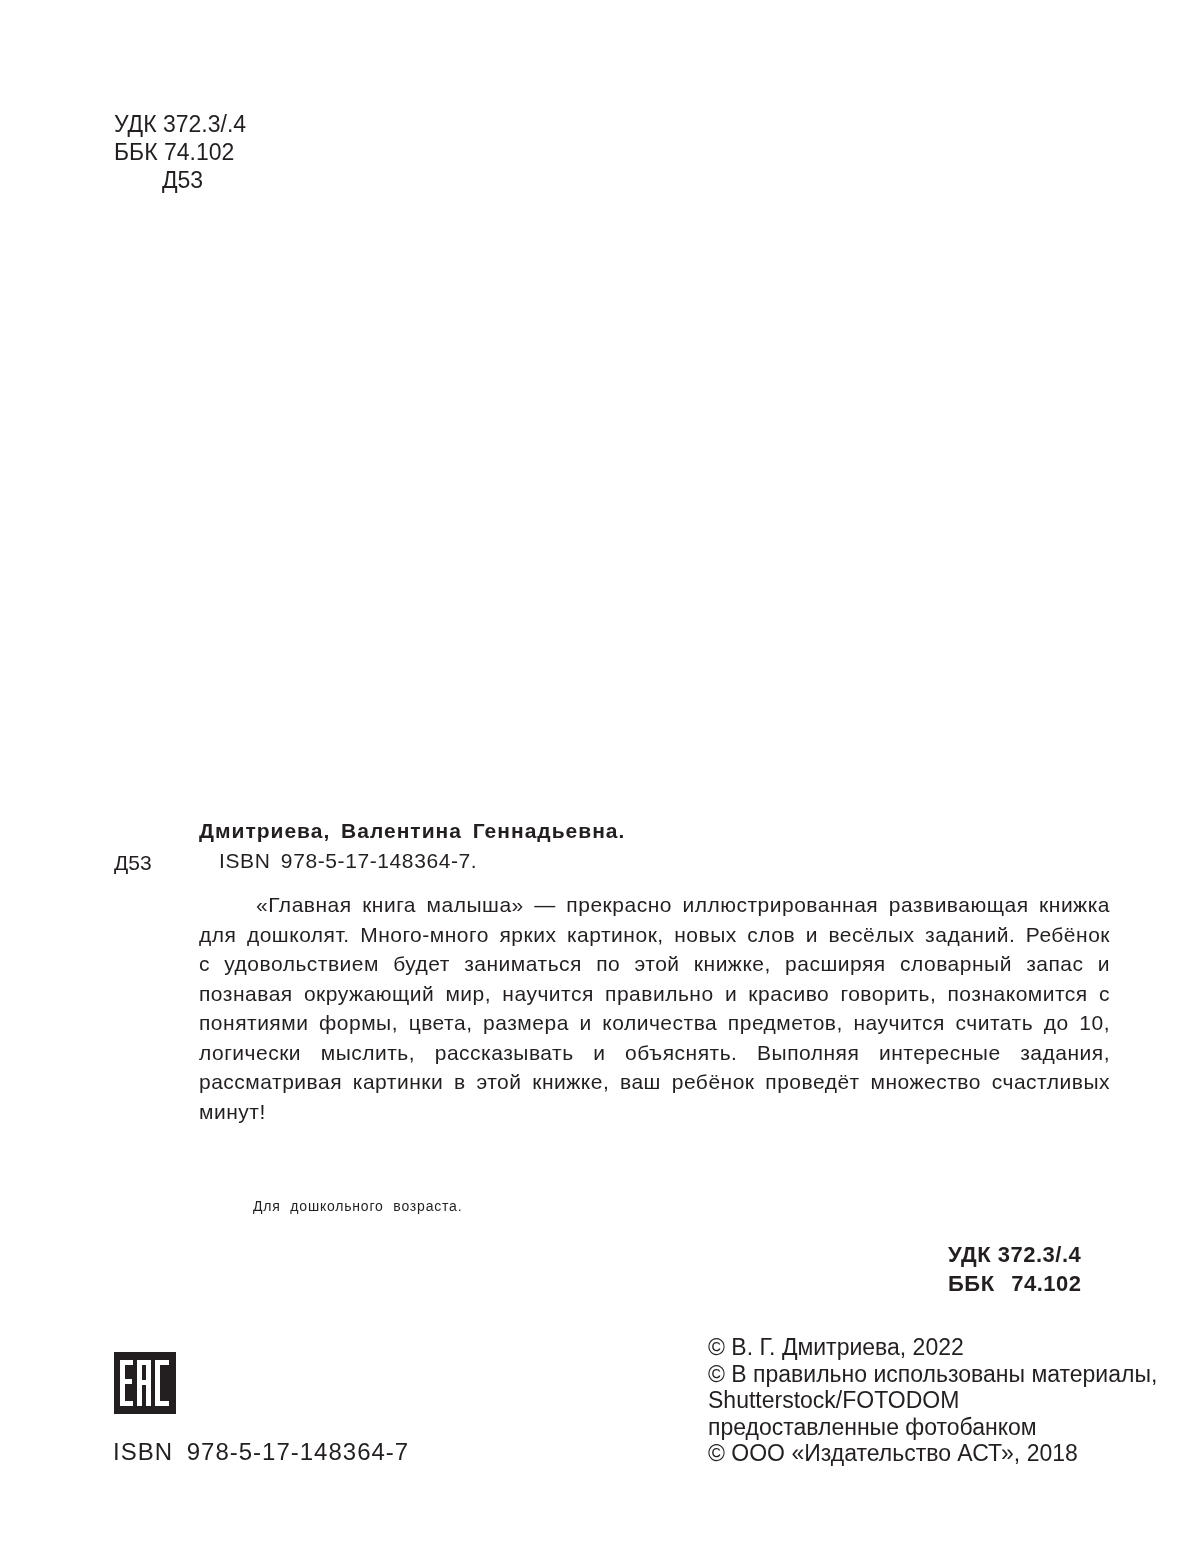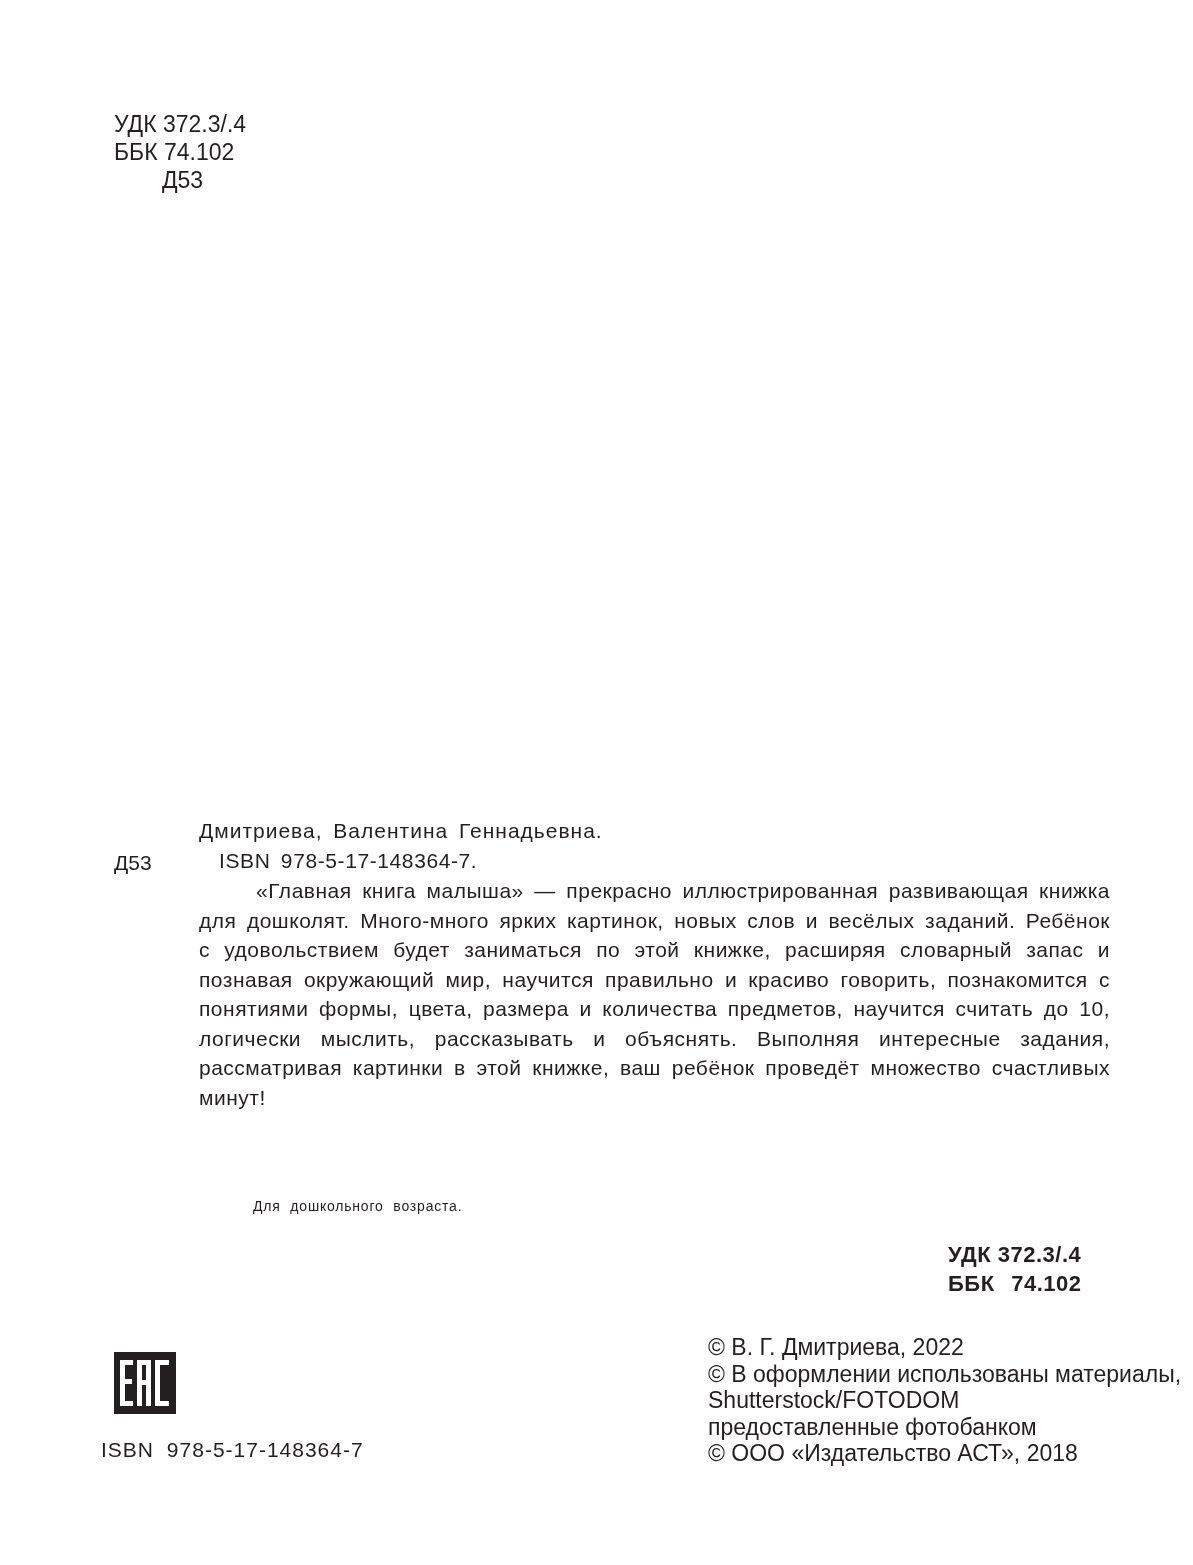--- a/index.html
+++ b/index.html
@@ -6,34 +6,34 @@
     body {
       width: 1193px; height: 1565px; background: #ffffff; color: #231f20;
       position: relative; overflow: hidden;
       font-family: "Liberation Sans", "DejaVu Sans", sans-serif;
     }
     .abs { position: absolute; }
     .codes-top { left: 114px; top: 110px; font-size: 23px; line-height: 28px; }
     .codes-top .ind { padding-left: 48px; }
     .side-code { left: 114px; top: 851px; font-size: 21px; }
     .bib { left: 199px; top: 816px; width: 911px; font-size: 21px; line-height: 29.5px; }
-    .bib .author { font-weight: normal; letter-spacing: 1px; word-spacing: 4px; }
+    .bib .author { font-weight: bold; letter-spacing: 1px; word-spacing: 4px; }
     .bib .ref { text-indent: 42px; text-align: justify; word-spacing: 4px; letter-spacing: 0.6px; }
     .bib .isbn { padding-left: 20px; letter-spacing: 0.6px; word-spacing: 4px; }
     .bib .annot {
       text-indent: 57px; text-align: justify; text-align-last: left;
       font-family: "Liberation Sans Narrow", "Liberation Sans", sans-serif;
-      font-stretch: condensed; letter-spacing: 0.5px; word-spacing: 3px; margin-top: 1px;
+      font-stretch: condensed; letter-spacing: 0.5px; word-spacing: 3px; margin-top: 15px;
     }
     .audience { left: 253px; top: 1198px; font-size: 14px; letter-spacing: 0.8px; word-spacing: 5px; }
     .codes-bottom { left: 948px; top: 1240px; font-size: 22px; font-weight: bold; line-height: 29px; letter-spacing: 0.5px; }
     .codes-bottom .bbk-sp { word-spacing: 10px; }
     .eac { left: 114px; top: 1352px; width: 62px; height: 62px; background: #231f20; }
     .eac svg { display: block; }
-    .isbn-bottom { left: 101px; top: 1438px; font-size: 21px; letter-spacing: 1px; word-spacing: 6px; }
+    .isbn-bottom { left: 113px; top: 1438px; font-size: 24px; letter-spacing: 1px; word-spacing: 6px; }
     .copyright { left: 708px; top: 1334px; font-size: 23px; line-height: 26.5px; }
   </style>
 </head>
 <body>
 
 <div class="abs codes-top">
   <div>УДК 372.3/.4</div>
   <div>ББК 74.102</div>
   <div class="ind">Д53</div>
 </div>
@@ -61,17 +61,17 @@
     <path d="M23 8 h14 v46 h-5 v-21 h-4 v21 h-5 z M28 13 v15 h4 v-15 z" fill="#fff" fill-rule="evenodd"></path>
 
     <path d="M41 8 h14 v5 h-9 v36 h9 v5 h-14 z" fill="#fff"></path>
   </svg>
 </div>
 
 <div class="abs isbn-bottom">ISBN 978-5-17-148364-7</div>
 
 <div class="abs copyright">
   <div>© В. Г. Дмитриева, 2022</div>
-  <div>© В оформлении использованы материалы,</div>
+  <div>© В правильно использованы материалы,</div>
   <div>Shutterstock/FOTODOM</div>
   <div>предоставленные фотобанком</div>
   <div>© ООО «Издательство АСТ», 2018</div>
 </div>
 
 </body></html>

